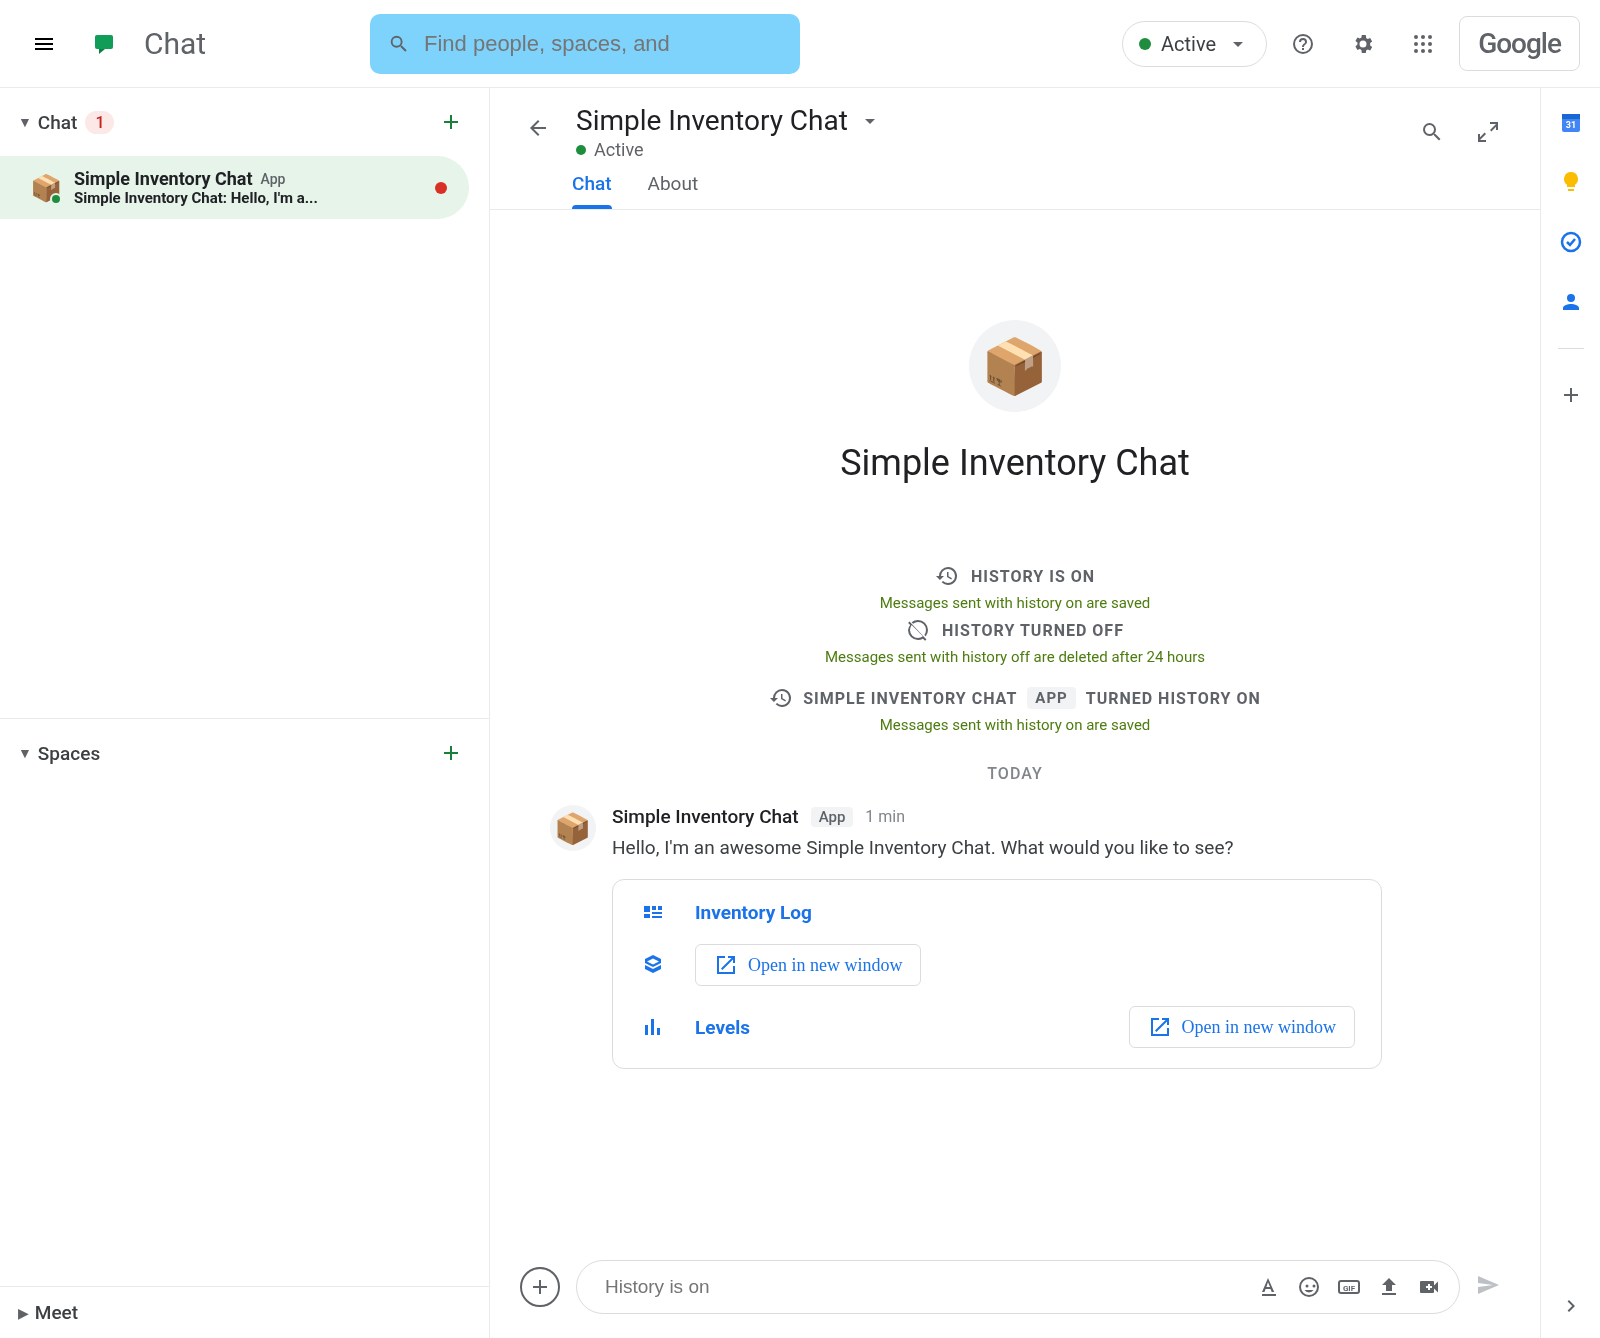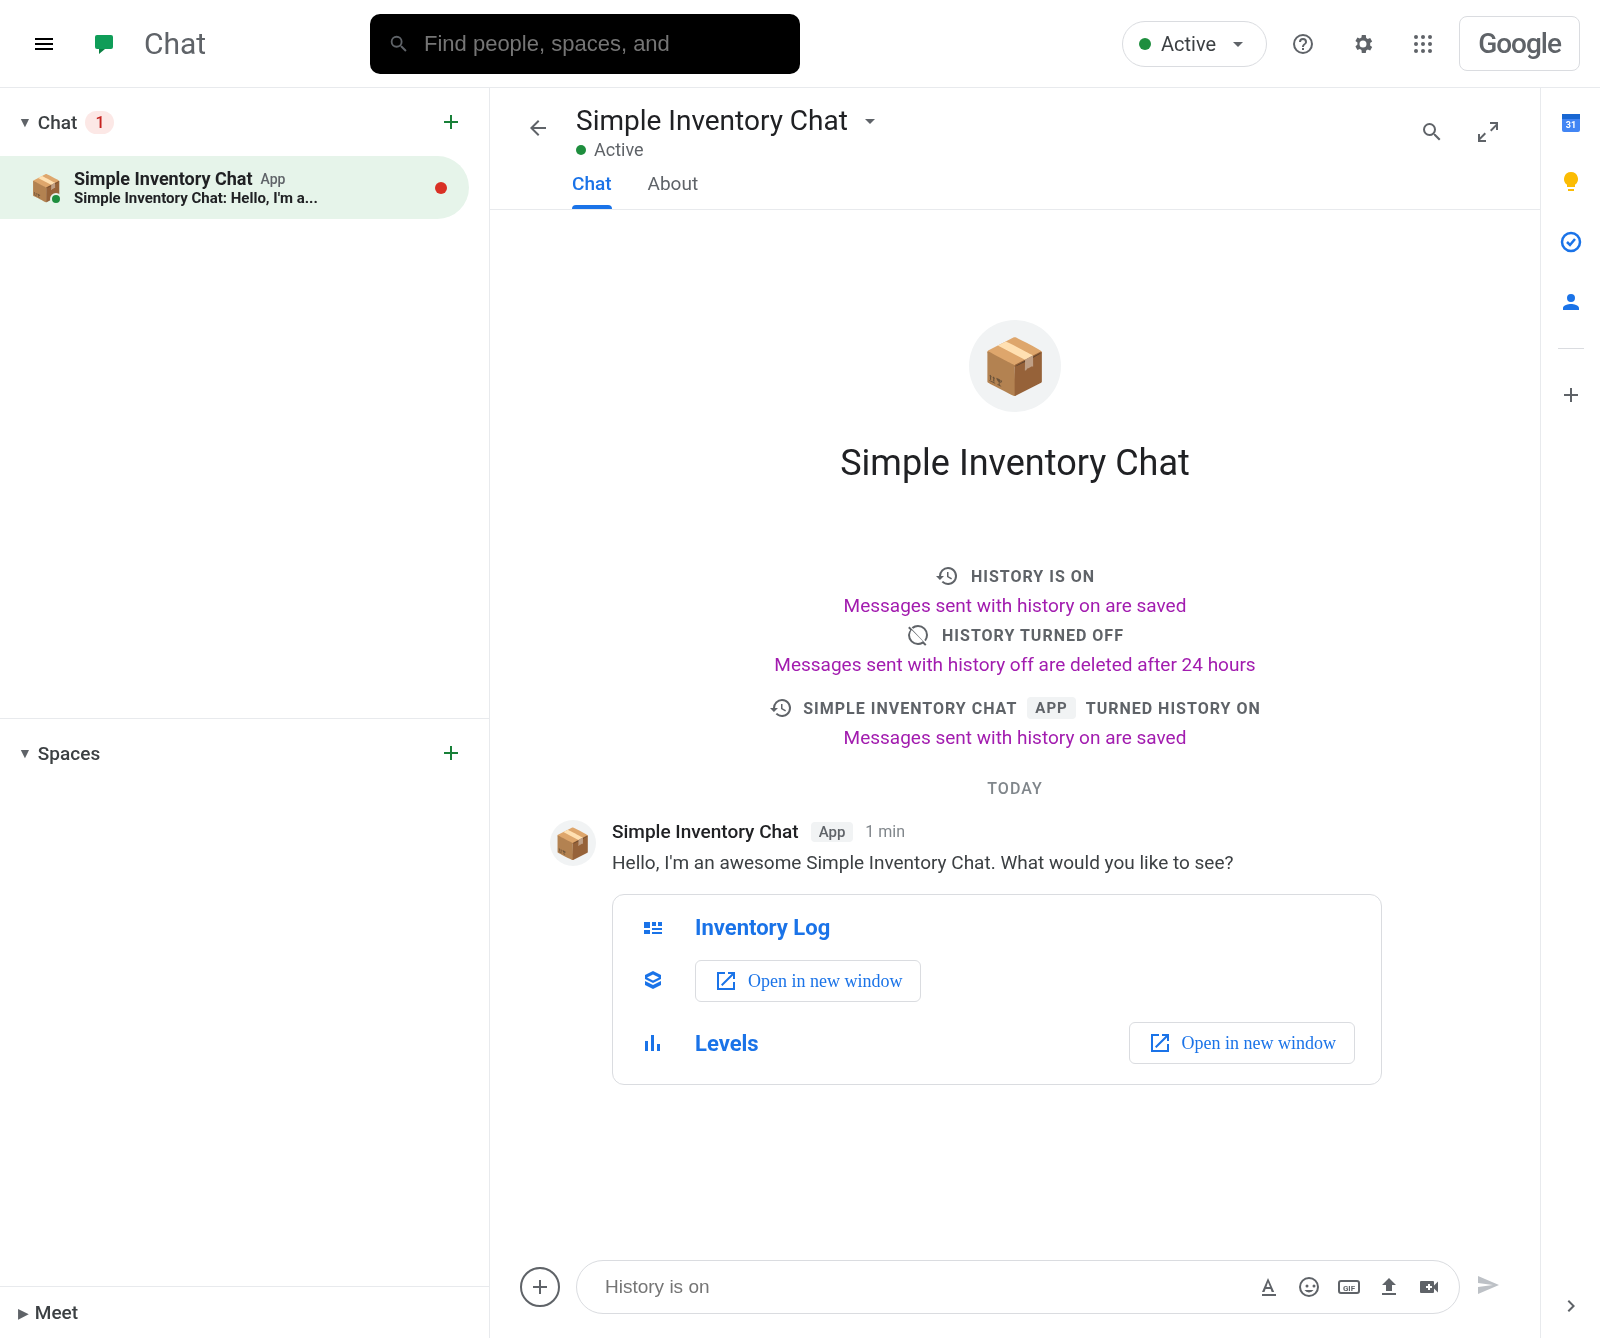--- a/index.html
+++ b/index.html
@@ -2,21 +2,21 @@
 <html><head>
 <meta charset="utf-8">
 <style>
 * { box-sizing: border-box; margin: 0; padding: 0; }
 body { font-family: "Google Sans", Roboto, Arial, sans-serif; color: #202124; background: #fff; width: 1600px; height: 1338px; overflow: hidden; }
 .app { display: flex; flex-direction: column; height: 100%; }
 .topbar { display: flex; align-items: center; height: 88px; padding: 0 20px; border-bottom: 1px solid #e8eaed; gap: 12px; }
 .topbar .menu-btn { width: 48px; height: 48px; display:flex; align-items:center; justify-content:center; border-radius:50%; cursor:pointer; }
 .topbar .app-logo { width: 48px; height: 48px; display:flex; align-items:center; justify-content:center; font-size: 36px; }
 .topbar .app-name { font-size: 30px; color:#5f6368; margin-right: 20px; margin-left: 4px; }
-.search-box { background:#000000; border-radius: 10px; display:flex; align-items:center; padding: 0 18px; height: 60px; width: 430px; }
+.search-box { background:#7dd3fc; border-radius: 10px; display:flex; align-items:center; padding: 0 18px; height: 60px; width: 430px; }
 .search-box svg { fill:#5f6368; }
 .search-box input { border:none; background:transparent; font-size: 22px; color:#5f6368; margin-left: 14px; width: 100%; outline:none; }
 .spacer { flex:1; }
 .status-pill { border:1px solid #dadce0; border-radius: 999px; display:flex; align-items:center; gap:10px; padding: 10px 16px; cursor:pointer; }
 .status-pill .dot { width:12px; height:12px; border-radius:50%; background:#1e8e3e; }
 .status-pill .lbl { font-size: 20px; color:#3c4043; }
 .icon-btn { width:48px; height:48px; display:flex; align-items:center; justify-content:center; border-radius:50%; cursor:pointer; }
 .icon-btn svg { fill:#5f6368; }
 .google-logo { border:1px solid #dadce0; border-radius:8px; padding: 10px 18px; font-size: 28px; font-weight:500; color:#5f6368; letter-spacing: -1px; cursor:pointer; }
 
@@ -53,40 +53,40 @@
 .tab.active { color:#1a73e8; font-weight:500; }
 .tab.active::after { content:""; position:absolute; bottom:0; left:0; right:0; height:4px; background:#1a73e8; border-radius: 4px 4px 0 0; }
 
 .conv-body { flex:1; overflow:auto; display:flex; flex-direction:column; align-items:center; padding-top: 110px; }
 .big-avatar { width: 92px; height:92px; border-radius:50%; background:#f1f3f4; display:flex; align-items:center; justify-content:center; font-size: 54px; }
 .conv-big-title { font-size: 36px; color:#202124; margin-top: 30px; font-weight:400; }
 
 .info-block { margin-top: 80px; display:flex; flex-direction:column; align-items:center; gap: 6px; }
 .info-row { display:flex; align-items:center; gap: 12px; color:#5f6368; }
 .info-row .label { font-size: 16px; letter-spacing: 1px; font-weight:700; color:#5f6368; }
-.info-sub { color:#a21caf; font-size: 19px; }
+.info-sub { color:#4d7c0f; font-size: 15px; }
 .info-row-complex { display:flex; align-items:center; gap: 10px; color:#5f6368; font-size: 16px; letter-spacing:1px; font-weight:700;}
 .app-pill { background:#f1f3f4; border-radius:4px; padding: 2px 8px; font-weight:700; letter-spacing:1px; font-size:15px; }
 
 .today-divider { margin-top: 30px; color:#80868b; font-size: 16px; letter-spacing:1px; font-weight:500; }
 
 .message { align-self: stretch; display:flex; gap: 16px; padding: 22px 90px 0 60px; }
 .msg-avatar { width:46px; height:46px; border-radius:50%; background:#f1f3f4; display:flex; align-items:center; justify-content:center; font-size: 30px; flex-shrink:0; }
 .msg-body { flex:1; }
 .msg-header { display:flex; align-items:center; gap: 12px; font-size: 19px; }
 .msg-sender { color:#202124; font-weight:500; }
 .msg-app-tag { background:#f1f3f4; border-radius:4px; padding: 1px 8px; font-size: 15px; color:#5f6368; font-weight:500; }
 .msg-time { color:#80868b; font-size: 16px; }
 .msg-text { font-size: 19px; color:#3c4043; margin-top: 8px; }
 
 .card { border:1px solid #dadce0; border-radius: 12px; margin-top: 20px; padding: 10px 0; width: 770px; }
 .card-row { display:flex; align-items:center; padding: 10px 26px; gap: 28px; }
 .card-row .row-icon { width: 28px; display:flex; justify-content:center; }
 .card-row .row-icon svg { fill:#1a73e8; }
-.card-row .row-label { color:#1a73e8; font-weight:700; font-size: 22px; flex:1; cursor:pointer;}
+.card-row .row-label { color:#1a73e8; font-weight:700; font-size: 19px; flex:1; cursor:pointer;}
 .open-btn { border:1px solid #dadce0; border-radius: 6px; padding: 8px 18px; display:flex; align-items:center; gap: 10px; color:#1a73e8; font-weight:500; font-size: 18px; cursor:pointer;font-family:Liberation Serif, serif;}
 .open-btn svg { fill:#1a73e8; }
 
 .compose-area { display:flex; align-items:center; gap: 16px; padding: 18px 40px 24px 30px; }
 .plus-circle { width:40px; height:40px; border:2px solid #5f6368; border-radius:50%; display:flex; align-items:center; justify-content:center; cursor:pointer;}
 .plus-circle svg { fill:#5f6368; }
 .compose-box { flex:1; border:1px solid #dadce0; border-radius: 999px; display:flex; align-items:center; padding: 14px 18px 14px 28px; }
 .compose-box input { flex:1; border:none; outline:none; font-size: 19px; color:#5f6368; background:transparent; }
 .compose-icons { display:flex; gap: 16px; }
 .compose-icons svg { fill:#5f6368; }

